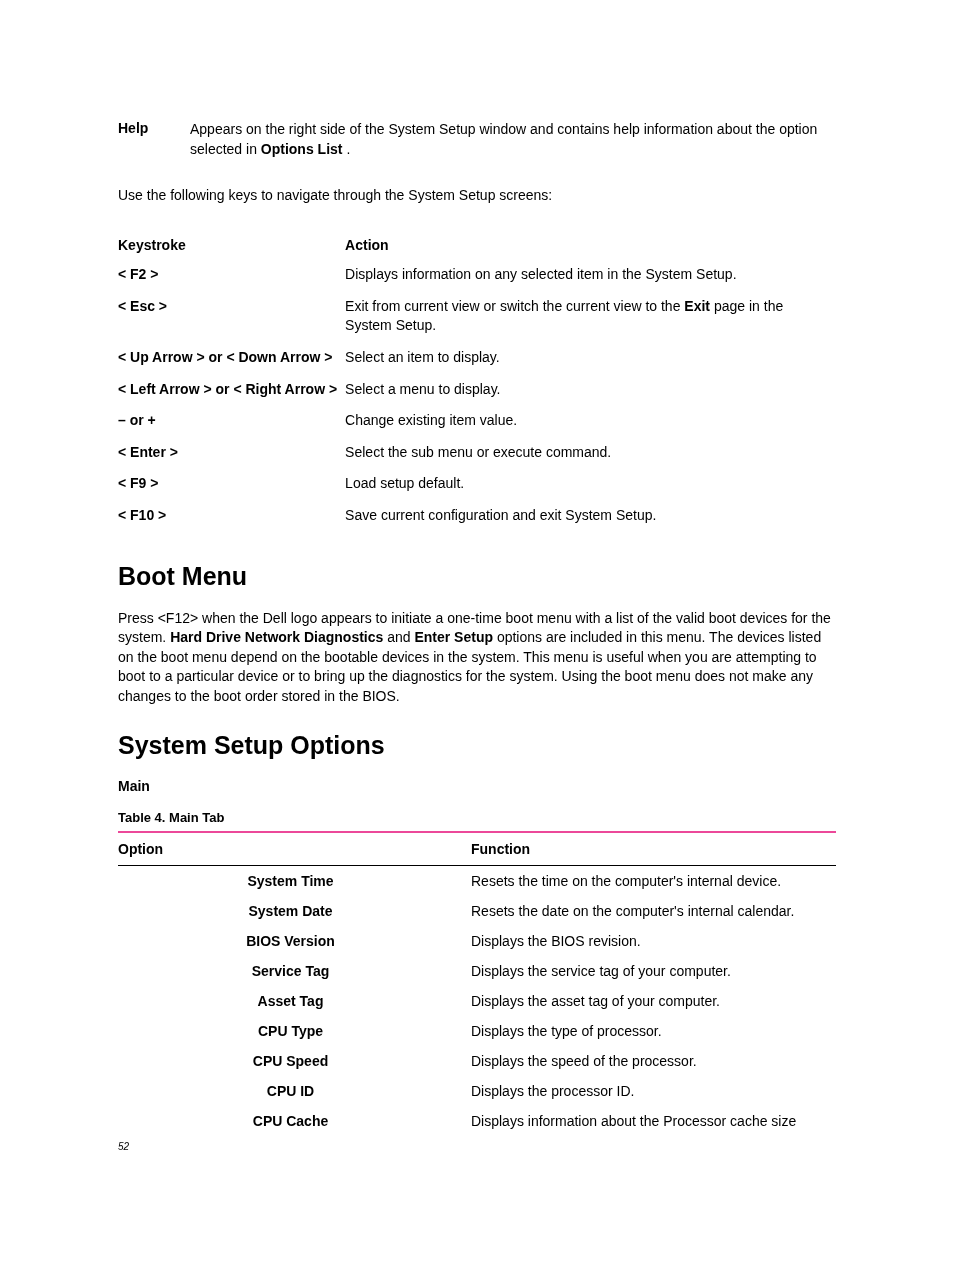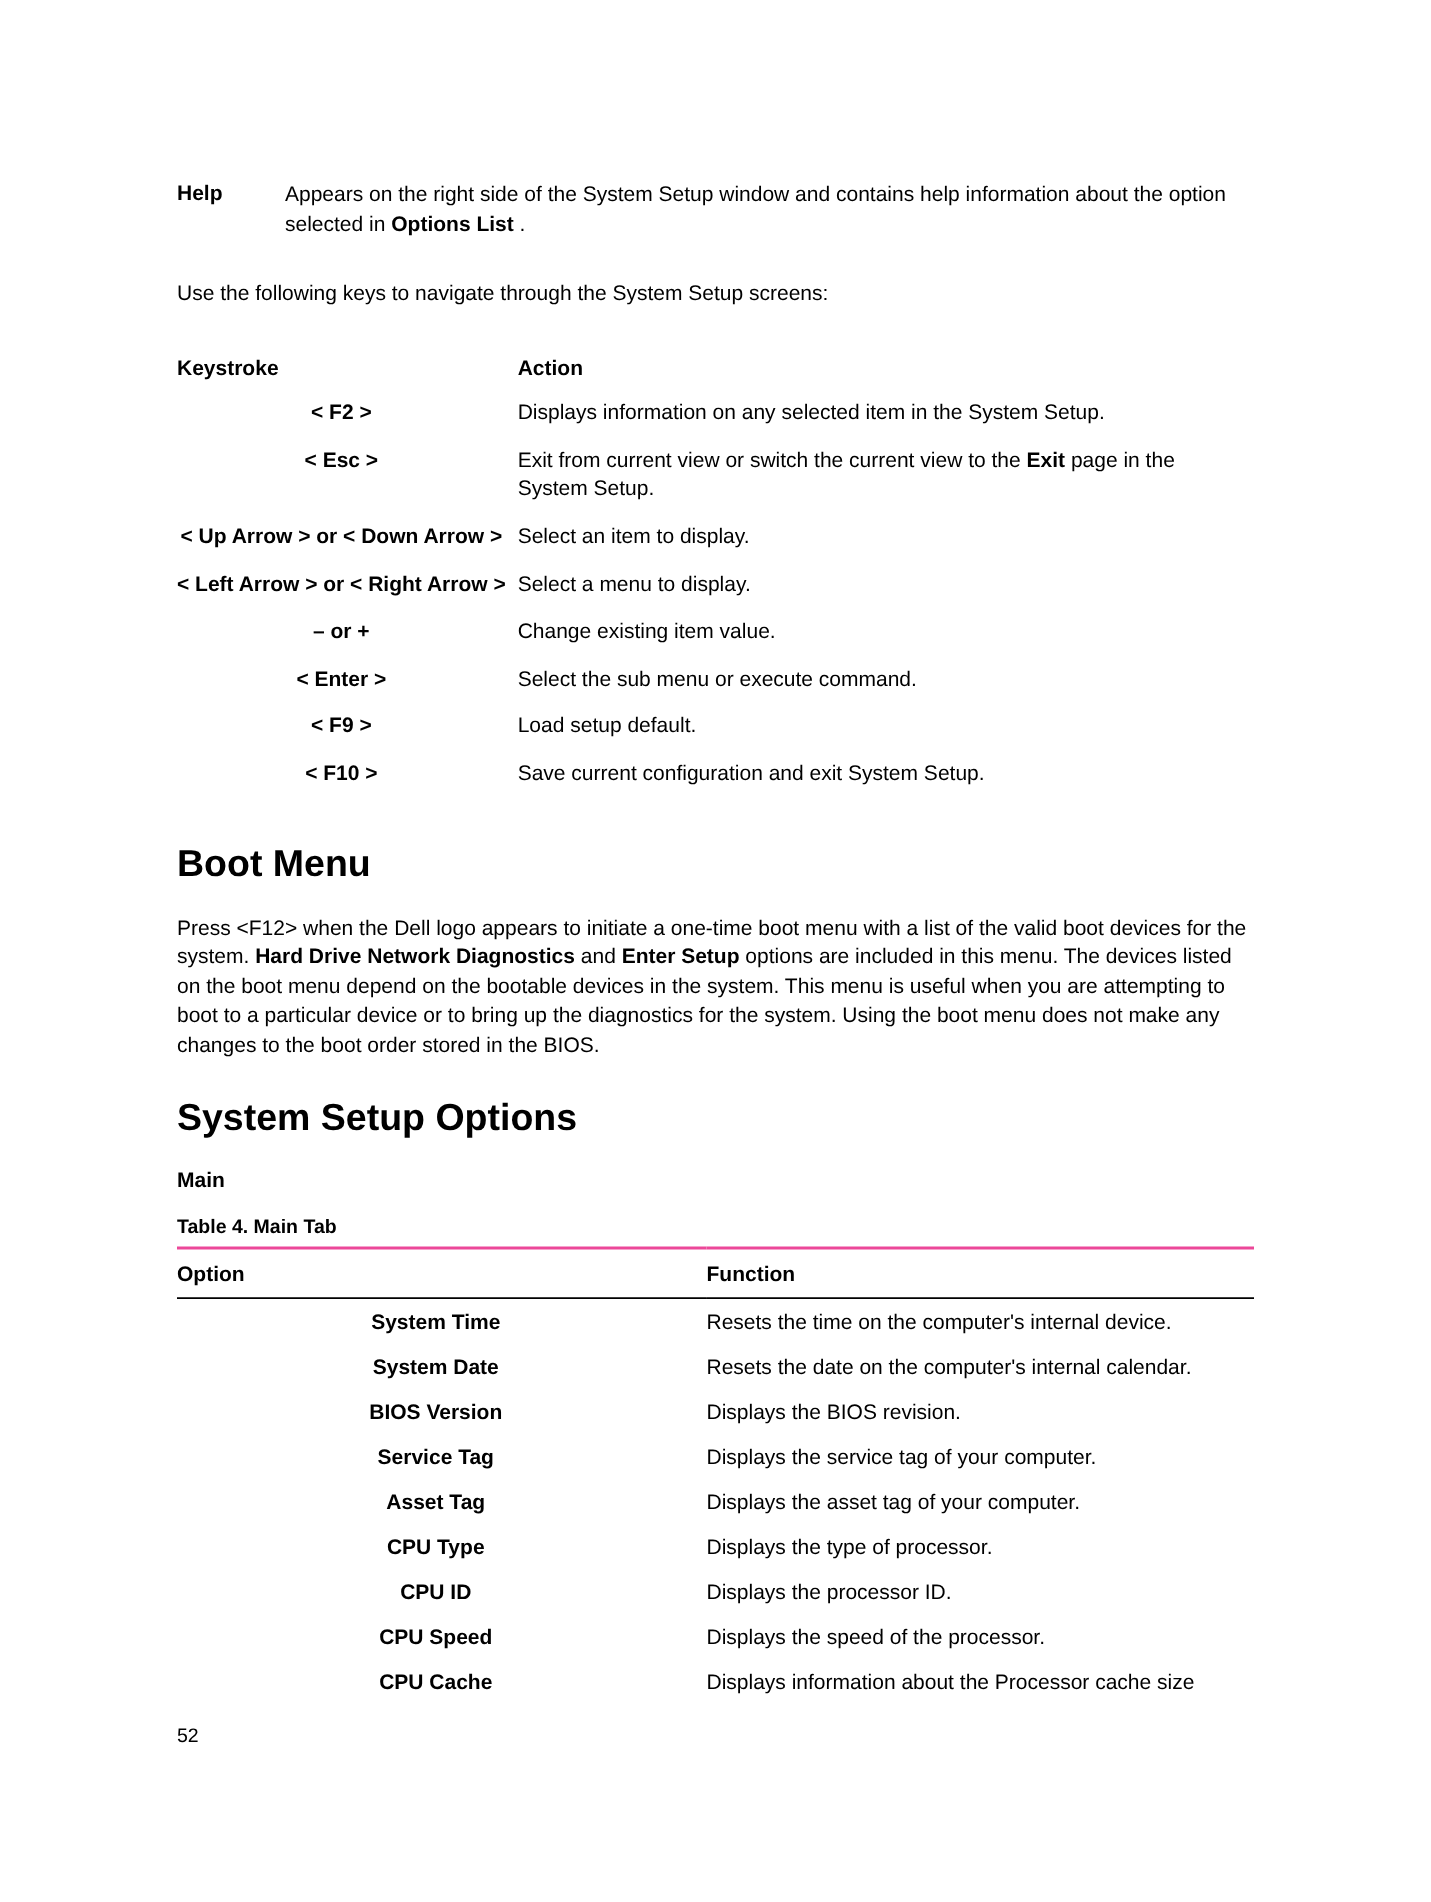--- a/index.html
+++ b/index.html
@@ -46,21 +46,20 @@
   }
   table.keys td {
     padding: 6px 8px 6px 0;
     vertical-align: top;
     line-height: 1.4;
   }
   table.keys td.key {
     font-weight: bold;
     white-space: nowrap;
     width: 200px;
-    text-align: center;
   }
   h1 {
     font-size: 25px;
     font-weight: bold;
     margin: 6px 0 18px 0;
   }
   p.body {
     line-height: 1.4;
     margin: 0 0 24px 0;
   }
@@ -91,22 +90,23 @@
     vertical-align: top;
   }
   table.options td.opt {
     font-weight: bold;
     width: 345px;
     text-align: center;
   }
   .page-number {
     position: absolute;
     left: 118px;
-    bottom: 104px;
-    font-size: 13px;
+    bottom: 116px;
+    font-size: 10px;
+    font-style: italic;
   }
 </style>
 </head>
 <body>
 
 <div class="page">
 
   <div class="help-row">
     <div class="help-label">Help</div>
     <div class="help-text">
@@ -196,28 +196,28 @@
         </tr>
       <tr>
           <td class="opt">Asset Tag</td>
           <td>Displays the asset tag of your computer.</td>
         </tr>
       <tr>
           <td class="opt">CPU Type</td>
           <td>Displays the type of processor.</td>
         </tr>
       <tr>
+          <td class="opt">CPU Speed</td>
+          <td>Displays the speed of the processor.</td>
+        </tr>
+      <tr>
           <td class="opt">CPU ID</td>
           <td>Displays the processor ID.</td>
         </tr>
       <tr>
-          <td class="opt">CPU Speed</td>
-          <td>Displays the speed of the processor.</td>
-        </tr>
-      <tr>
           <td class="opt">CPU Cache</td>
           <td>Displays information about the Processor cache size</td>
         </tr>
     </tbody>
   </table>
 
   <div class="page-number">52</div>
 </div>
 
 </body></html>

